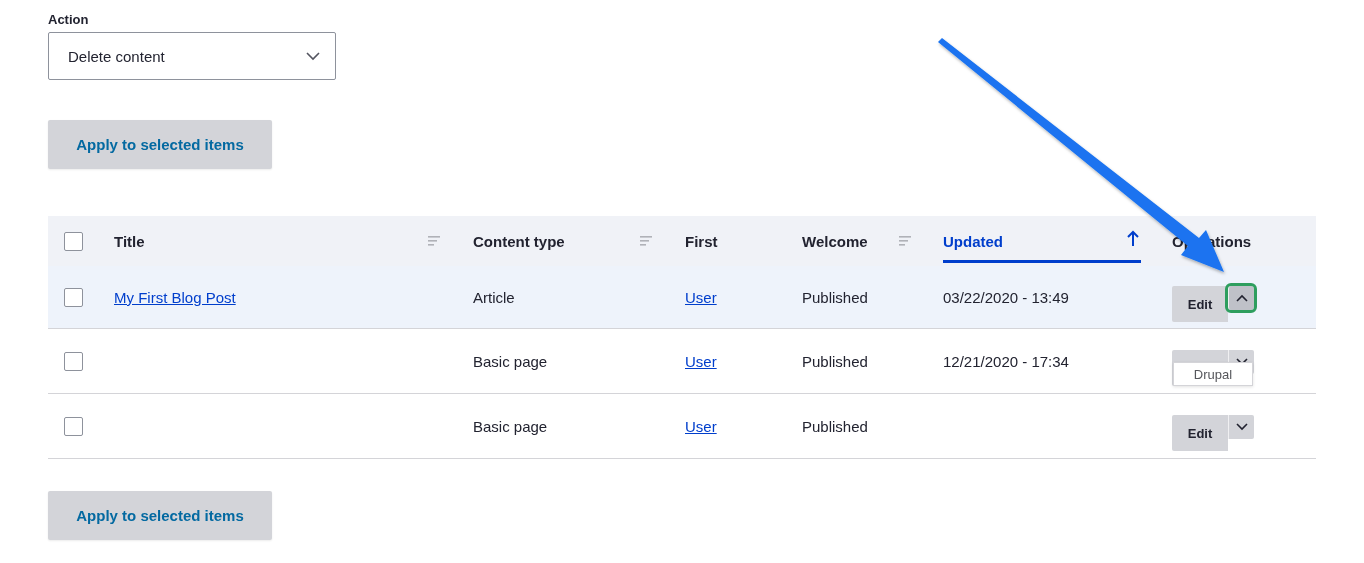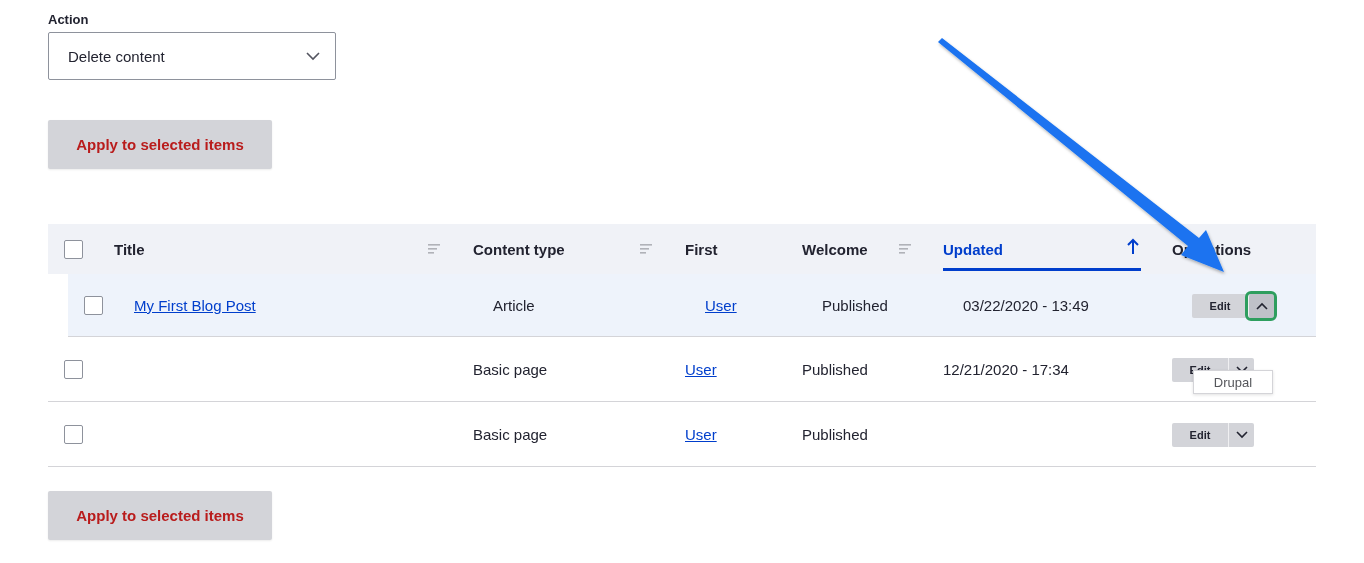--- a/index.html
+++ b/index.html
@@ -3,39 +3,39 @@
 <meta charset="utf-8">
 <style>
   * { box-sizing: border-box; margin: 0; padding: 0; }
   html, body { width: 1364px; height: 563px; background: #ffffff; overflow: hidden; }
   body { font-family: "Liberation Sans", "DejaVu Sans", sans-serif; color: #222330; position: relative; }
 
   .action-label { position: absolute; left: 48px; top: 12px; font-size: 13px; font-weight: bold; color: #222330; }
   .action-select { position: absolute; left: 48px; top: 32px; width: 288px; height: 48px; border: 1px solid #8e929c; border-radius: 2px; background: #fff; display: flex; align-items: center; padding-left: 19px; font-size: 15px; color: #222330; cursor: pointer; }
   .action-select .chev { position: absolute; right: 14px; top: 15px; width: 16px; height: 16px; }
 
-  .apply-btn { position: absolute; left: 48px; width: 224px; height: 49px; background: #d3d4d9; border: none; border-radius: 2px; font-family: "Liberation Sans", sans-serif; font-weight: bold; font-size: 15px; color: #b91c1c; cursor: pointer; box-shadow: 0 1px 2px rgba(0,0,0,0.08); }
+  .apply-btn { position: absolute; left: 48px; width: 224px; height: 49px; background: #d3d4d9; border: none; border-radius: 2px; font-family: "Liberation Sans", sans-serif; font-weight: bold; font-size: 15px; color: #0369a1; cursor: pointer; box-shadow: 0 1px 2px rgba(0,0,0,0.08); }
   .apply-top { top: 120px; }
   .apply-bottom { top: 491px; }
 
-  .table { position: absolute; left: 48px; top: 224px; width: 1268px; }
+  .table { position: absolute; left: 48px; top: 216px; width: 1268px; }
   .thead { height: 50px; background: #f0f2f7; position: relative; }
   .row { height: 65px; position: relative; border-bottom: 1px solid #d4d4d8; }
-  .row.selected { background: #eef3fb; height: 63px; margin-left: 20px; }
+  .row.selected { background: #eef3fb; height: 63px; }
   .cell { position: absolute; top: 0; height: 100%; display: flex; align-items: center; font-size: 15px; }
   .th { font-weight: bold; font-size: 15px; color: #222330; }
   .checkbox { width: 19px; height: 19px; border: 1px solid #8e929c; border-radius: 2px; background: #fff; cursor: pointer; }
   .sort-icon { position: absolute; width: 12px; height: 10px; }
   .link { color: #003ecc; text-decoration: underline; cursor: pointer; }
   .th.active { color: #003ecc; }
   .active-underline { position: absolute; left: 895px; top: 44px; width: 198px; height: 3px; background: #003ecc; }
   .sort-arrow { position: absolute; left: 1078px; top: 14px; width: 14px; height: 18px; }
 
   .ops { position: absolute; left: 1124px; display: flex; height: 24px; }
-  .edit-btn { width: 56px; height: 24px; background: #d3d4d9; font-weight: bold; font-size: 11px; display: flex; align-items: center; justify-content: center; color: #222330; border-radius: 2px 0 0 2px; cursor: pointer; }
+  .edit-btn { width: 56px; height: 36px; background: #d3d4d9; font-weight: bold; font-size: 13px; display: flex; align-items: center; justify-content: center; color: #222330; border-radius: 2px 0 0 2px; cursor: pointer; }
   .toggle-btn { width: 26px; height: 24px; background: #d3d4d9; border-left: 1px solid #f0f0f2; display: flex; align-items: center; justify-content: center; border-radius: 0 2px 2px 0; cursor: pointer; }
   .toggle-btn.open { background: #bfc1c8; outline: 3px solid #2e9e5e; outline-offset: 0px; border-radius: 3px; }
   .dropdown { position: absolute; left: 1125px; top: 96px; width: 80px; height: 24px; background: #fff; border: 1px solid #d4d4d8; box-shadow: 0 1px 3px rgba(0,0,0,0.12); font-size: 13px; color: #55565b; display: flex; align-items: center; justify-content: center; cursor: pointer; z-index: 5; }
 
   .annotation-arrow { position: absolute; left: 0; top: 0; width: 1364px; height: 563px; pointer-events: none; z-index: 10; }
 </style>
 </head>
 <body>
 
 <div class="action-label">Action</div>

